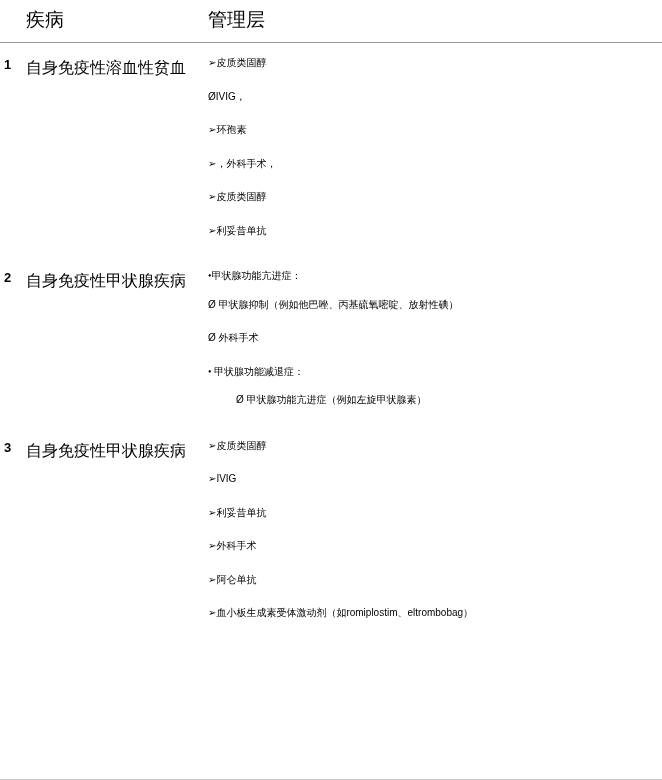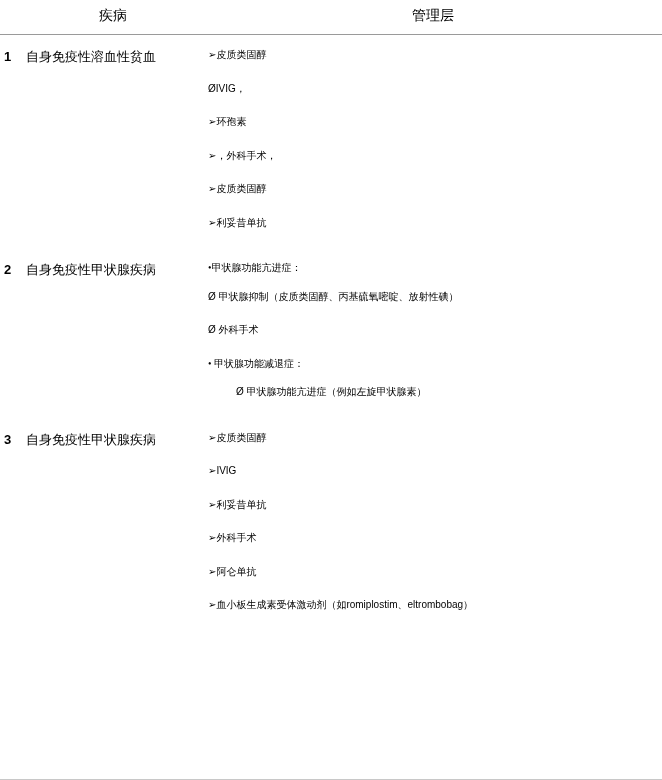--- a/index.html
+++ b/index.html
@@ -23,23 +23,23 @@
   table.doc-table {
     width: 662px;
     border-collapse: collapse;
     table-layout: fixed;
   }
   table.doc-table col.c-num { width: 22px; }
   table.doc-table col.c-dis { width: 182px; }
   table.doc-table col.c-man { width: 458px; }
 
   thead th {
-    text-align: center;
+    text-align: left;
     font-weight: normal;
-    font-size: 14px;
+    font-size: 19px;
     padding: 7px 4px 9px 4px;
     border-bottom: 1px solid #9a9a9a;
     vertical-align: bottom;
   }
   thead th.th-num {
     border-bottom: 1px solid #9a9a9a;
   }
   tbody td {
     vertical-align: top;
     font-size: 13.5px;
@@ -54,21 +54,21 @@
     font-weight: bold;
     font-size: 13px;
     padding-left: 4px;
     padding-right: 2px;
     text-align: left;
     white-space: nowrap;
   }
   .dis-cell {
     padding-left: 4px;
     padding-right: 6px;
-    font-size: 13px;
+    font-size: 16px;
   }
   .man-cell {
     padding-left: 4px;
     padding-right: 19px;
     font-size: 10px;
   }
   .man-line {
     margin: 0 0 19px 0;
     white-space: nowrap;
   }
@@ -122,21 +122,21 @@
         <td></td>
         <td></td>
         <td></td>
       </tr>
 
       <tr class="row">
         <td class="num-cell">2</td>
         <td class="dis-cell">自身免疫性甲状腺疾病</td>
         <td class="man-cell">
           <p class="man-line tight">•甲状腺功能亢进症：</p>
-          <p class="man-line">Ø  甲状腺抑制（皮质类固醇、丙基硫氧嘧啶、放射性碘）</p>
+          <p class="man-line">Ø  甲状腺抑制（例如他巴唑、丙基硫氧嘧啶、放射性碘）</p>
           <p class="man-line">Ø  外科手术</p>
           <p class="man-line tight">•    甲状腺功能减退症：</p>
           <p class="man-line sub">Ø  甲状腺功能亢进症（例如左旋甲状腺素）</p>
         </td>
       </tr>
 
       <tr class="spacer-row">
         <td></td>
         <td></td>
         <td></td>

